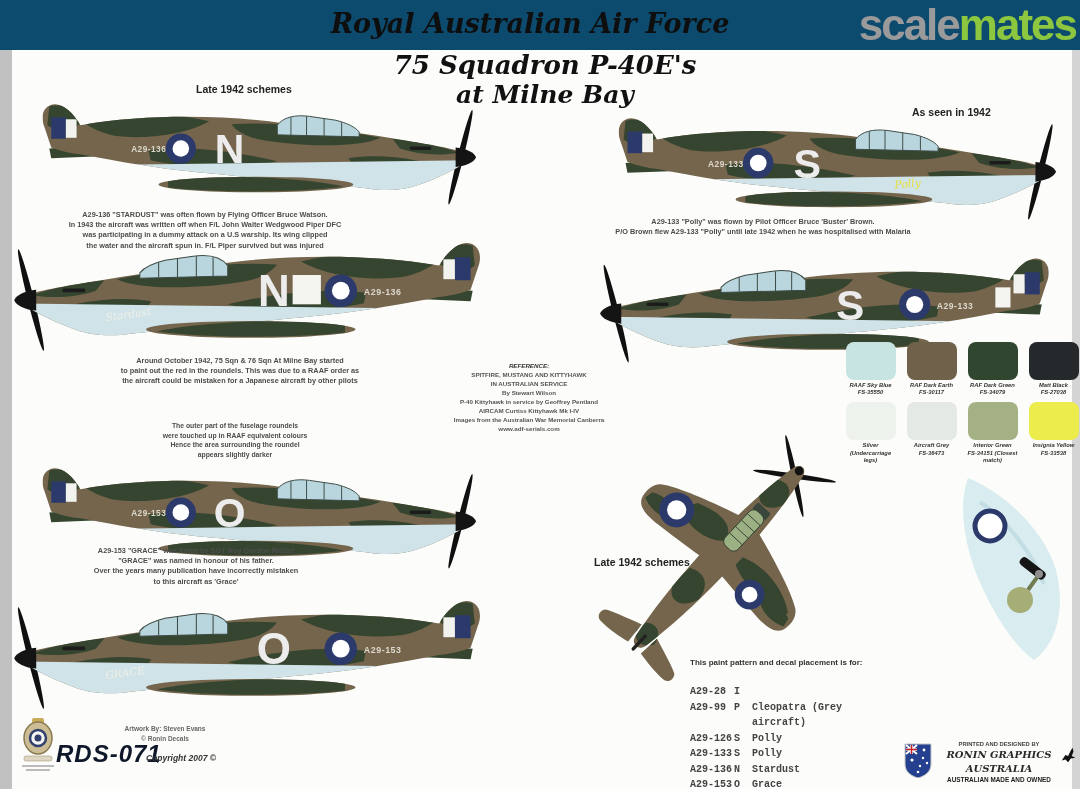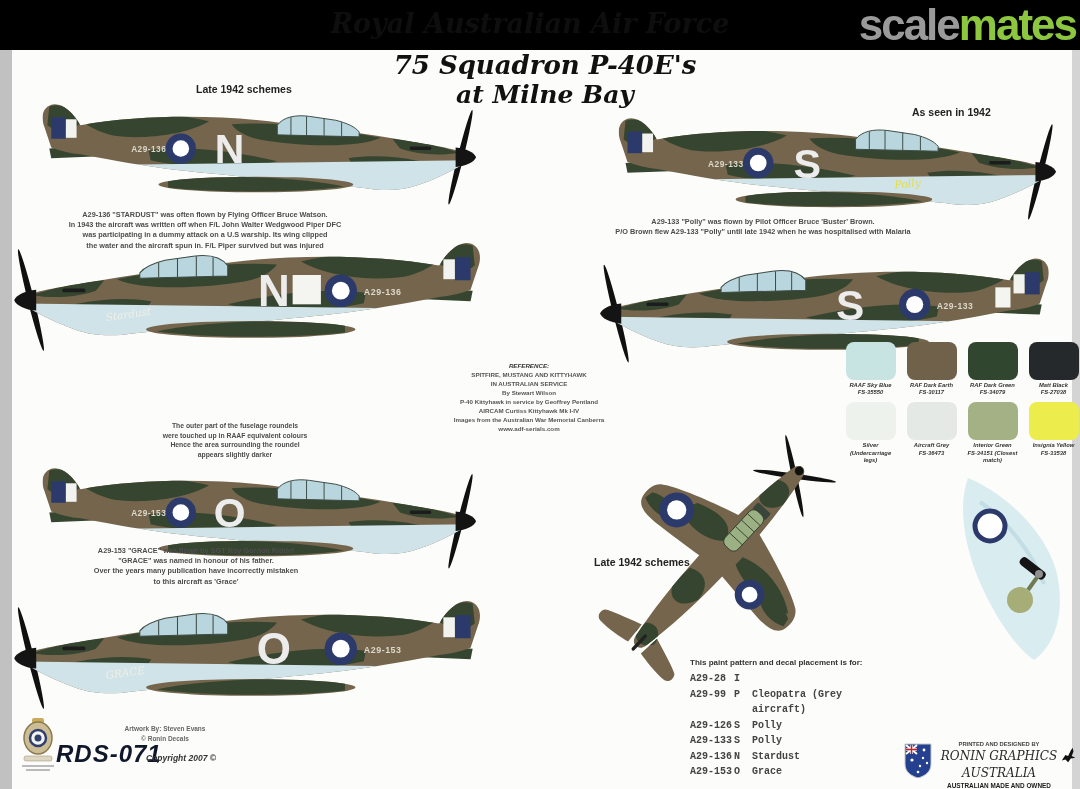--- a/index.html
+++ b/index.html
@@ -1,18 +1,18 @@
 <!DOCTYPE html>
 <html><head>
 <meta charset="utf-8">
 <style>
   html,body{margin:0;padding:0;background:#e8e8e6;}
   .page{position:relative;width:1080px;height:789px;background:#fcfcfa;overflow:hidden;
         font-family:"Liberation Sans",sans-serif;}
-  .topband{position:absolute;left:0;top:0;width:1080px;height:50px;background:#000000;}
+  .topband{position:absolute;left:0;top:0;width:1080px;height:50px;background:#0c4a6e;}
   .brand{position:absolute;right:4px;top:0;height:50px;line-height:50px;
          font-family:"Liberation Sans",sans-serif;font-weight:bold;font-size:44px;letter-spacing:-2px;}
   .brand .b1{color:#9a9a9a;} .brand .b2{color:#8dc63f;}
   .title1{position:absolute;left:0;top:8px;width:1060px;text-align:center;
           font-family:"DejaVu Serif",serif;font-style:italic;font-weight:600;font-size:27px;color:#0e0e0e;}
   .title2{position:absolute;left:0;top:50px;width:1090px;text-align:center;
           font-family:"DejaVu Serif",serif;font-style:italic;font-weight:600;font-size:26px;color:#111;}
   .title3{position:absolute;left:0;top:80px;width:1090px;text-align:center;
           font-family:"DejaVu Serif",serif;font-style:italic;font-weight:600;font-size:25px;color:#111;}
   .edge-left{position:absolute;left:0;top:50px;width:12px;height:739px;background:#c1c1c1;}
@@ -24,33 +24,33 @@
   .note-heading{font-family:"Liberation Sans",sans-serif;font-size:12.5px;font-weight:bold;
                 font-style:italic;color:#1a1a1a;margin-bottom:2px;}
   .ref{font-size:6.2px;line-height:1.45;font-weight:600;color:#555;text-align:center;}
   .ref div:first-child{font-weight:bold;font-style:italic;color:#333;}
   .paint-chart{position:absolute;left:843px;top:342px;width:238px;display:grid;
                grid-template-columns:repeat(4,1fr);grid-auto-flow:row;column-gap:6px;row-gap:6px;}
   .chip-cell{text-align:center;}
   .chip{width:50px;height:38px;border-radius:8px;margin:0 auto 2px auto;}
   .chip-label{font-size:5.8px;line-height:1.25;font-style:italic;font-weight:bold;color:#333;}
   .placement{position:absolute;left:690px;top:658px;width:190px;}
-  .placement-title{font-size:8px;font-weight:bold;color:#333;margin-bottom:4px;}
+  .placement-title{font-size:8px;font-weight:bold;color:#333;margin-bottom:17px;}
   .placement-row{display:flex;font-size:10px;font-weight:bold;color:#444;line-height:1.55;font-family:Liberation Mono, monospace;}
   .placement-row .c1{width:44px;} .placement-row .c2{width:18px;} .placement-row .c3{flex:1;}
   .topview{position:absolute;left:613px;top:408px;width:210px;height:300px;
            transform:rotate(43deg);transform-origin:50% 50%;}
   .footer-artwork{position:absolute;left:95px;top:724px;width:140px;text-align:center;
                   font-size:6.5px;font-weight:bold;color:#666;line-height:1.5;}
   .sheetno{position:absolute;left:56px;top:740px;font-size:24px;font-weight:bold;font-style:italic;
            color:#0f172a;letter-spacing:1px;}
   .copyright{position:absolute;left:146px;top:753px;font-size:8.5px;font-weight:bold;font-style:italic;color:#333;}
   .printed{position:absolute;left:936px;top:740px;width:126px;text-align:center;line-height:1.4;}
   .printed .p1{font-size:5.8px;font-weight:bold;color:#444;}
-  .printed .p2{font-size:12px;font-weight:normal;font-style:italic;font-family:"DejaVu Serif",serif;color:#2a2a2a;}
+  .printed .p2{font-size:10px;font-weight:bold;font-style:italic;font-family:"DejaVu Serif",serif;color:#2a2a2a;}
   .printed .p3{font-size:6.4px;font-weight:bold;color:#1a1a1a;}
   .absimg{position:absolute;}
 </style>
 </head>
 <body>
 
 <div class="page">
 
   <div class="topband">
     <div class="brand"><span class="b1">scale</span><span class="b2">mates</span></div>
@@ -321,20 +321,25 @@
       <div>A29-136 "STARDUST" was often flown by Flying Officer Bruce Watson.</div>
       <div>In 1943 the aircraft was written off when F/L John Walter Wedgwood Piper DFC</div>
       <div>was participating in a dummy attack on a U.S warship. Its wing clipped</div>
       <div>the water and the aircraft spun in. F/L Piper survived but was injured</div>
     </div>
   <div class="note" style="left:588px;top:217px;width:350px;">
       <div>A29-133 "Polly" was flown by Pilot Officer Bruce 'Buster' Brown.</div>
       <div>P/O Brown flew A29-133 "Polly" until late 1942 when he was hospitalised with Malaria</div>
     </div>
   <div class="note" style="left:90px;top:356px;width:300px;">
+    <div>
+        <div>Around October 1942, 75 Sqn &amp; 76 Sqn At Milne Bay started</div>
+        <div>to paint out the red in the roundels. This was due to a RAAF order as</div>
+        <div>the aircraft could be mistaken for a Japanese aircraft by other pilots</div>
+      </div>
   </div>
   <div class="note" style="left:140px;top:421px;width:190px;font-size:6.8px;">
       <div>The outer part of the fuselage roundels</div>
       <div>were touched up in RAAF equivalent colours</div>
       <div>Hence the area surrounding the roundel</div>
       <div>appears slightly darker</div>
     </div>
   <div class="note ref" style="left:448px;top:362px;width:162px;">
       <div>REFERENCE:</div>
       <div>SPITFIRE, MUSTANG AND KITTYHAWK</div>

